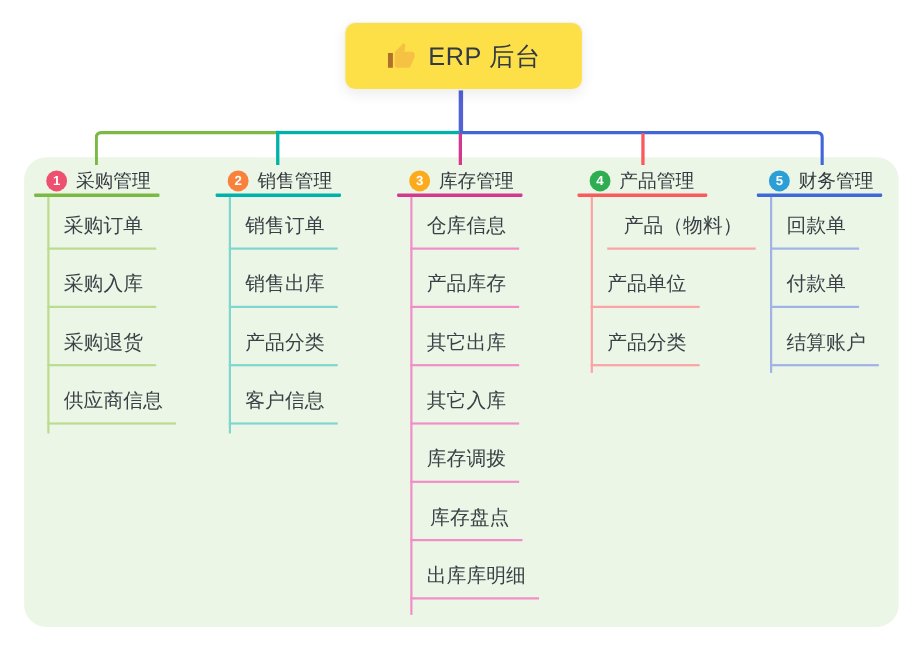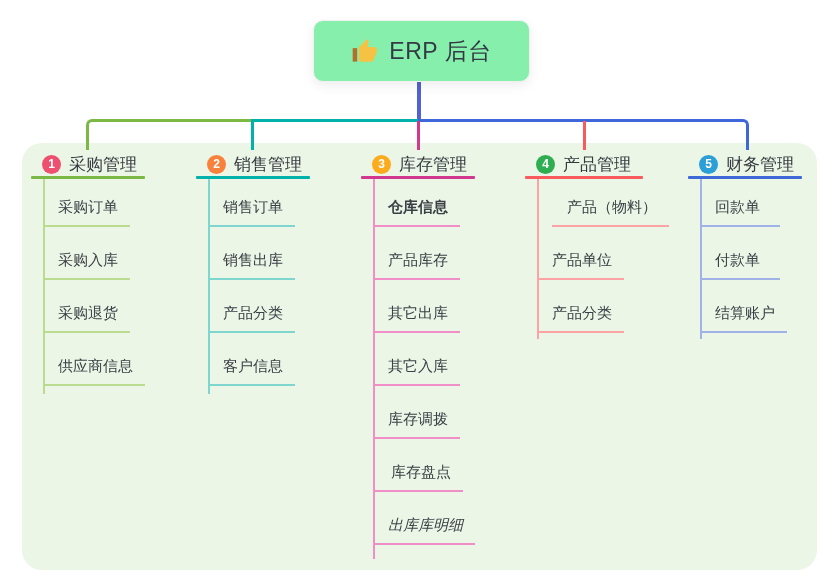--- a/index.html
+++ b/index.html
@@ -6,21 +6,21 @@
   html,body { background:#ffffff; }
   body { font-family:"Liberation Sans","DejaVu Sans",sans-serif; }
   .stage { position:relative; width:839px; height:588px; background:#ffffff; overflow:hidden; }
 
   
   .panel { position:absolute; left:22px; top:143px; width:795px; height:427px;
            background:#ecf6e7; border-radius:20px; }
 
   
   .root-node { position:absolute; left:313px; top:20px; width:217px; height:62px;
-               background:#86efac; border:1px solid #f1f1f1; border-radius:10px;
+               background:#fde047; border:1px solid #f1f1f1; border-radius:10px;
                box-shadow:0 4px 12px rgba(0,0,0,.07);
                display:flex; align-items:center; justify-content:center; gap:11px; }
   .root-title { font-size:23px; color:#333a45; font-weight:500; letter-spacing:.5px; }
 
   
   .stem { position:absolute; left:417px; top:82px; width:4px; height:39px; background:#5261d4; }
   .bus  { position:absolute; top:119px; height:31px; }
   .bus-left  { left:86px;  width:167px; border-top:3px solid #7cb944; border-left:3px solid #7cb944; border-top-left-radius:6px; }
   .bus-mid   { left:251px; width:167px; border-top:3px solid #00b2a9; border-left:3px solid #00b2a9; }
   .bus-right { left:418px; width:331px; border-top:3px solid #4067d9; border-right:3px solid #4067d9; border-top-right-radius:6px; }
@@ -39,21 +39,21 @@
   .badge { width:19px; height:19px; border-radius:50%; color:#fff; font-size:12px; font-weight:600;
            display:flex; align-items:center; justify-content:center; flex:0 0 19px; }
   .branch-title { font-size:17px; color:#35393f; font-weight:500; white-space:nowrap; }
   .branch-underline { width:114px; height:3px; border-radius:1px; }
   .branch-4 .branch-underline { width:118px; }
 
   .children { position:relative; }
   .vline { position:absolute; left:12px; top:0; width:2px; }
   .child { position:relative; margin-left:12px; height:48px; width:fit-content; min-width:80px;
            display:flex; align-items:flex-end; padding:0 12px 8px 15px;
-           border-bottom:2px solid; font-size:15px; color:#3c4046; white-space:nowrap; cursor:default; }
+           border-bottom:2px solid; font-size:18px; color:#3c4046; white-space:nowrap; cursor:default; }
   .child + .child { height:53px; }
 
   .thumb-icon { width:27px; height:27px; }
 </style>
 </head>
 <body>
 
 <div class="stage">
 
   <div class="panel"></div>
@@ -103,27 +103,27 @@
         </div>
       </div>
       <div class="branch branch-3">
         <div class="branch-header">
           <span class="badge" style="background: rgb(251, 171, 28);">3</span>
           <span class="branch-title">库存管理</span>
         </div>
         <div class="branch-underline" style="background: rgb(211, 56, 143);"></div>
         <div class="children">
           <div class="vline" style="background: rgb(240, 143, 199); height: 380px;"></div>
-          <div class="child" style="border-color: rgb(240, 143, 199); font-weight: bold;">仓库信息</div>
+          <div class="child" style="border-color: rgb(240, 143, 199);">仓库信息</div>
           <div class="child" style="border-color: rgb(240, 143, 199);">产品库存</div>
           <div class="child" style="border-color: rgb(240, 143, 199);">其它出库</div>
           <div class="child" style="border-color: rgb(240, 143, 199);">其它入库</div>
           <div class="child" style="border-color: rgb(240, 143, 199);">库存调拨</div>
           <div class="child" style="border-color: rgb(240, 143, 199); padding-left: 18px;">库存盘点</div>
-          <div class="child" style="border-color: rgb(240, 143, 199); font-style: italic;">出库库明细</div>
+          <div class="child" style="border-color: rgb(240, 143, 199);">出库库明细</div>
         </div>
       </div>
       <div class="branch branch-4">
         <div class="branch-header">
           <span class="badge" style="background: rgb(46, 174, 81);">4</span>
           <span class="branch-title">产品管理</span>
         </div>
         <div class="branch-underline" style="background: rgb(248, 90, 94);"></div>
         <div class="children">
           <div class="vline" style="background: rgb(251, 163, 165); height: 160px;"></div>

